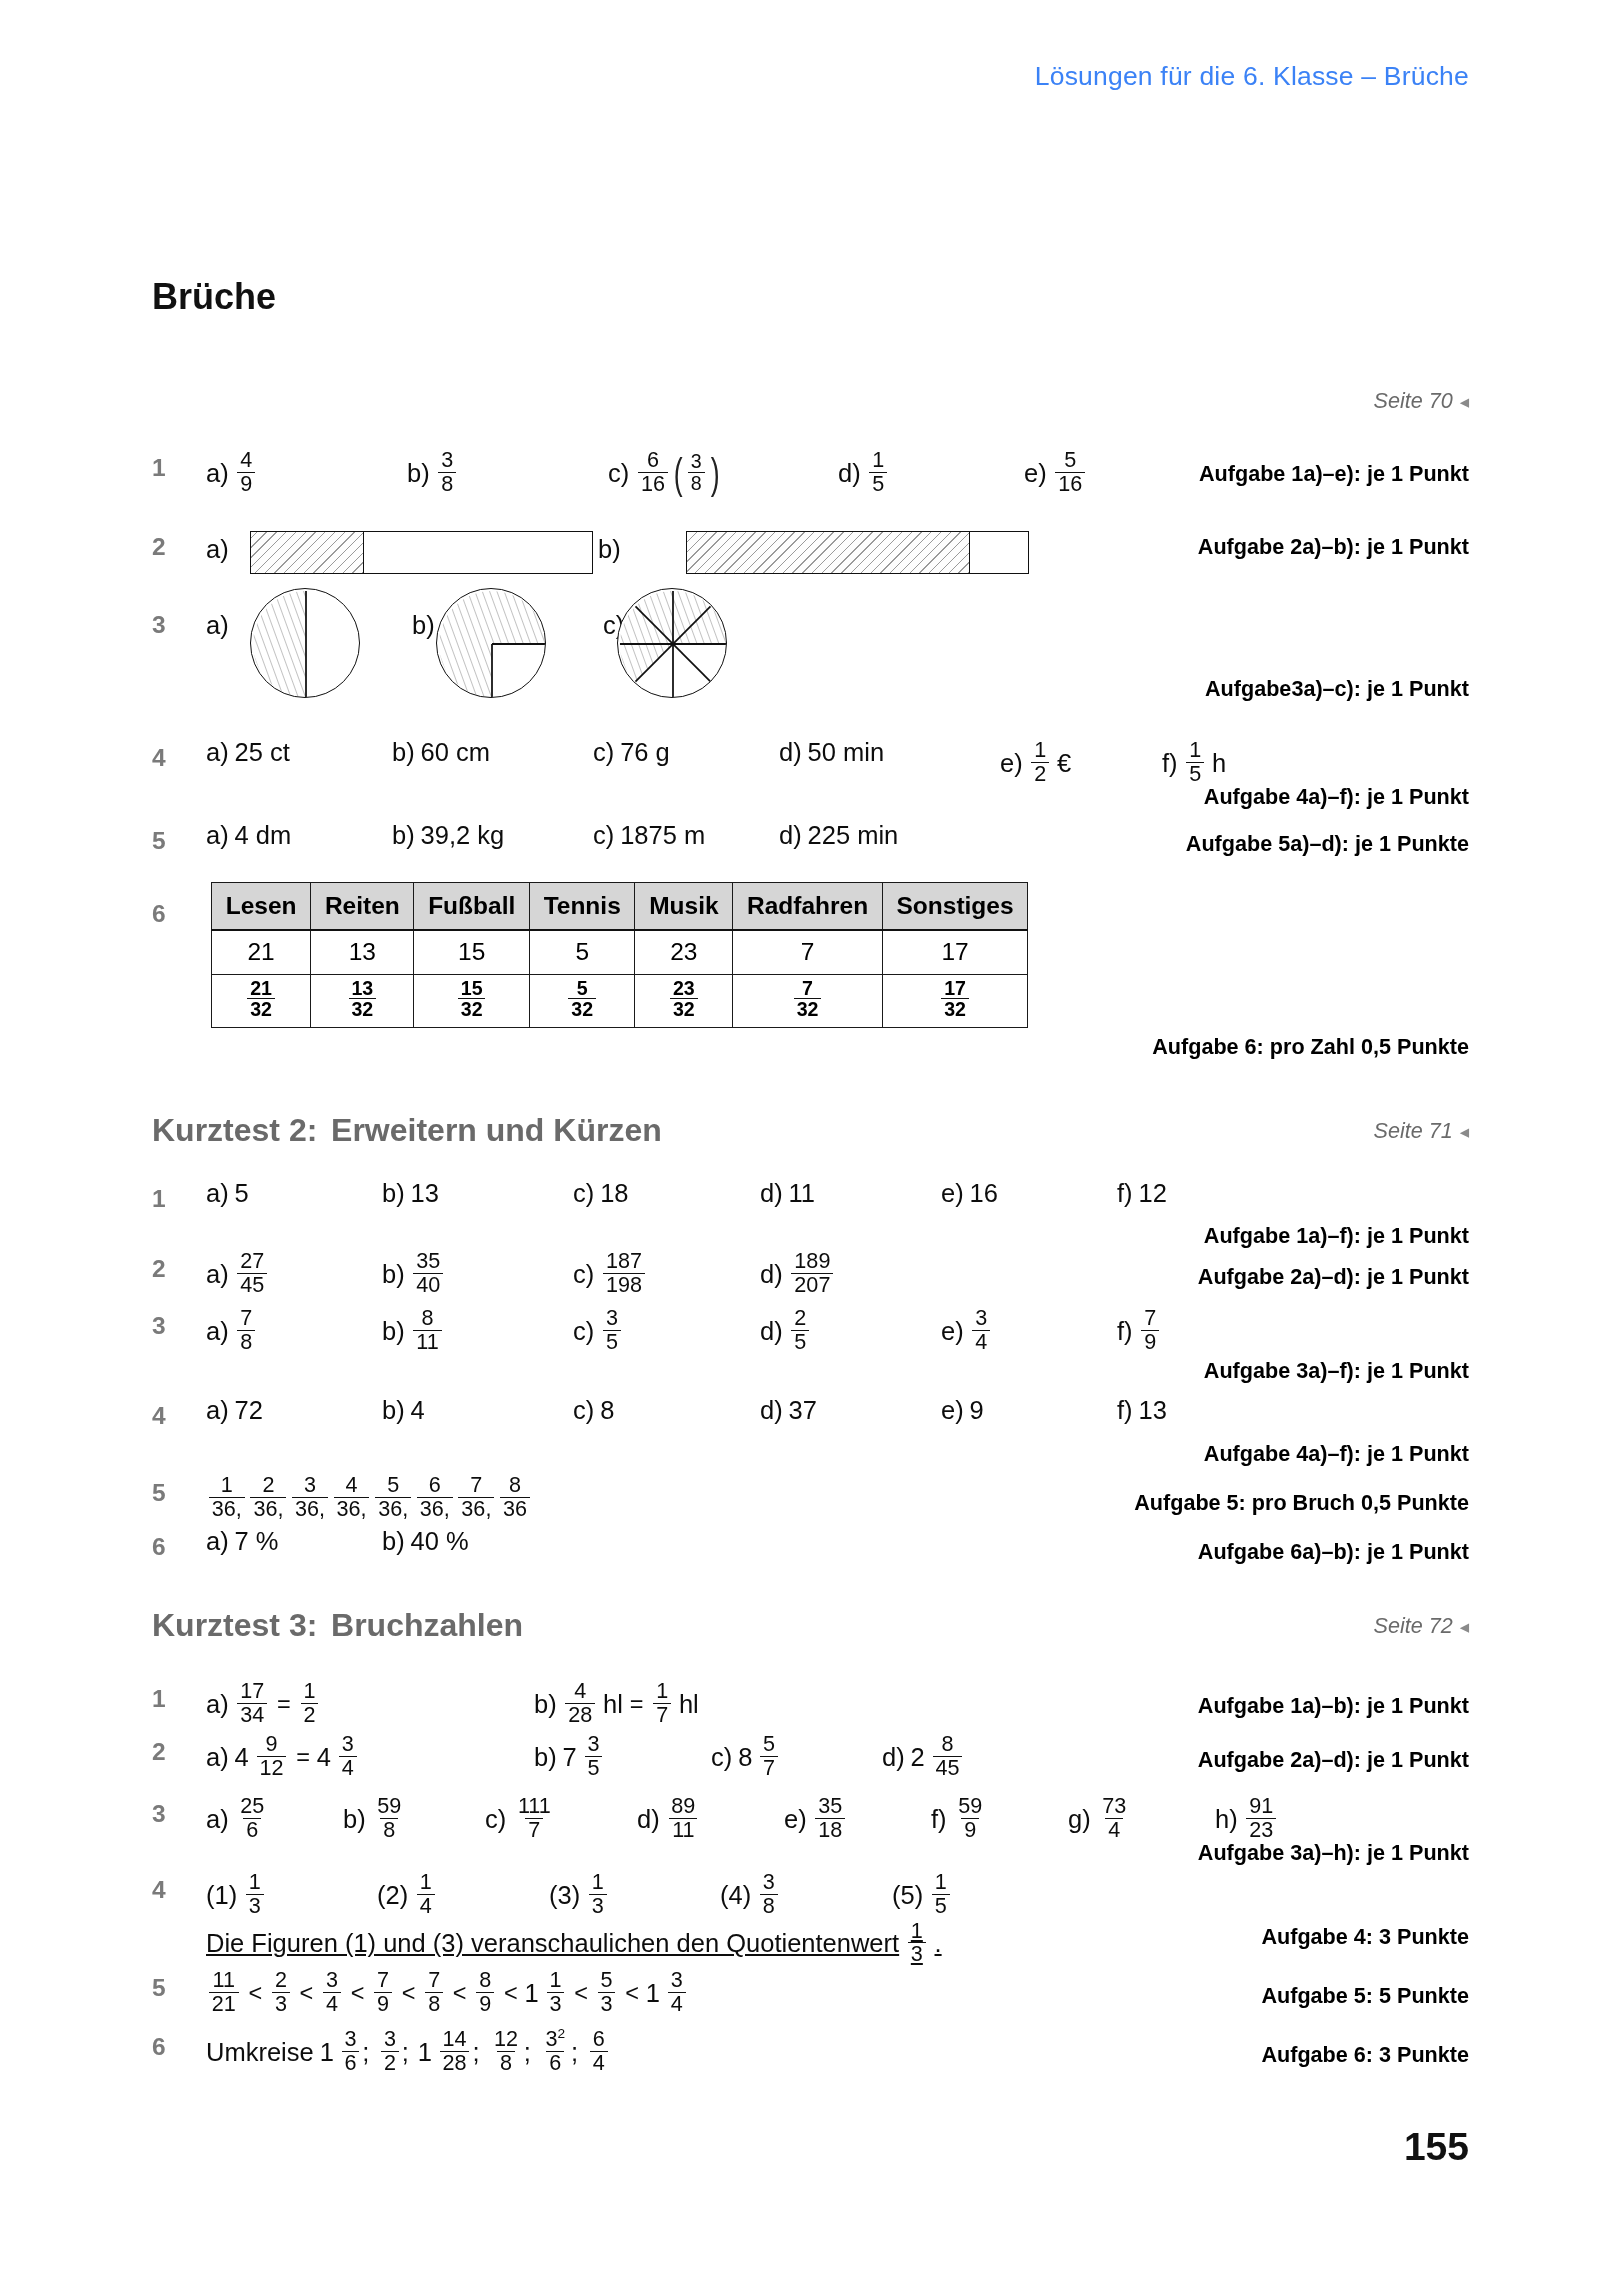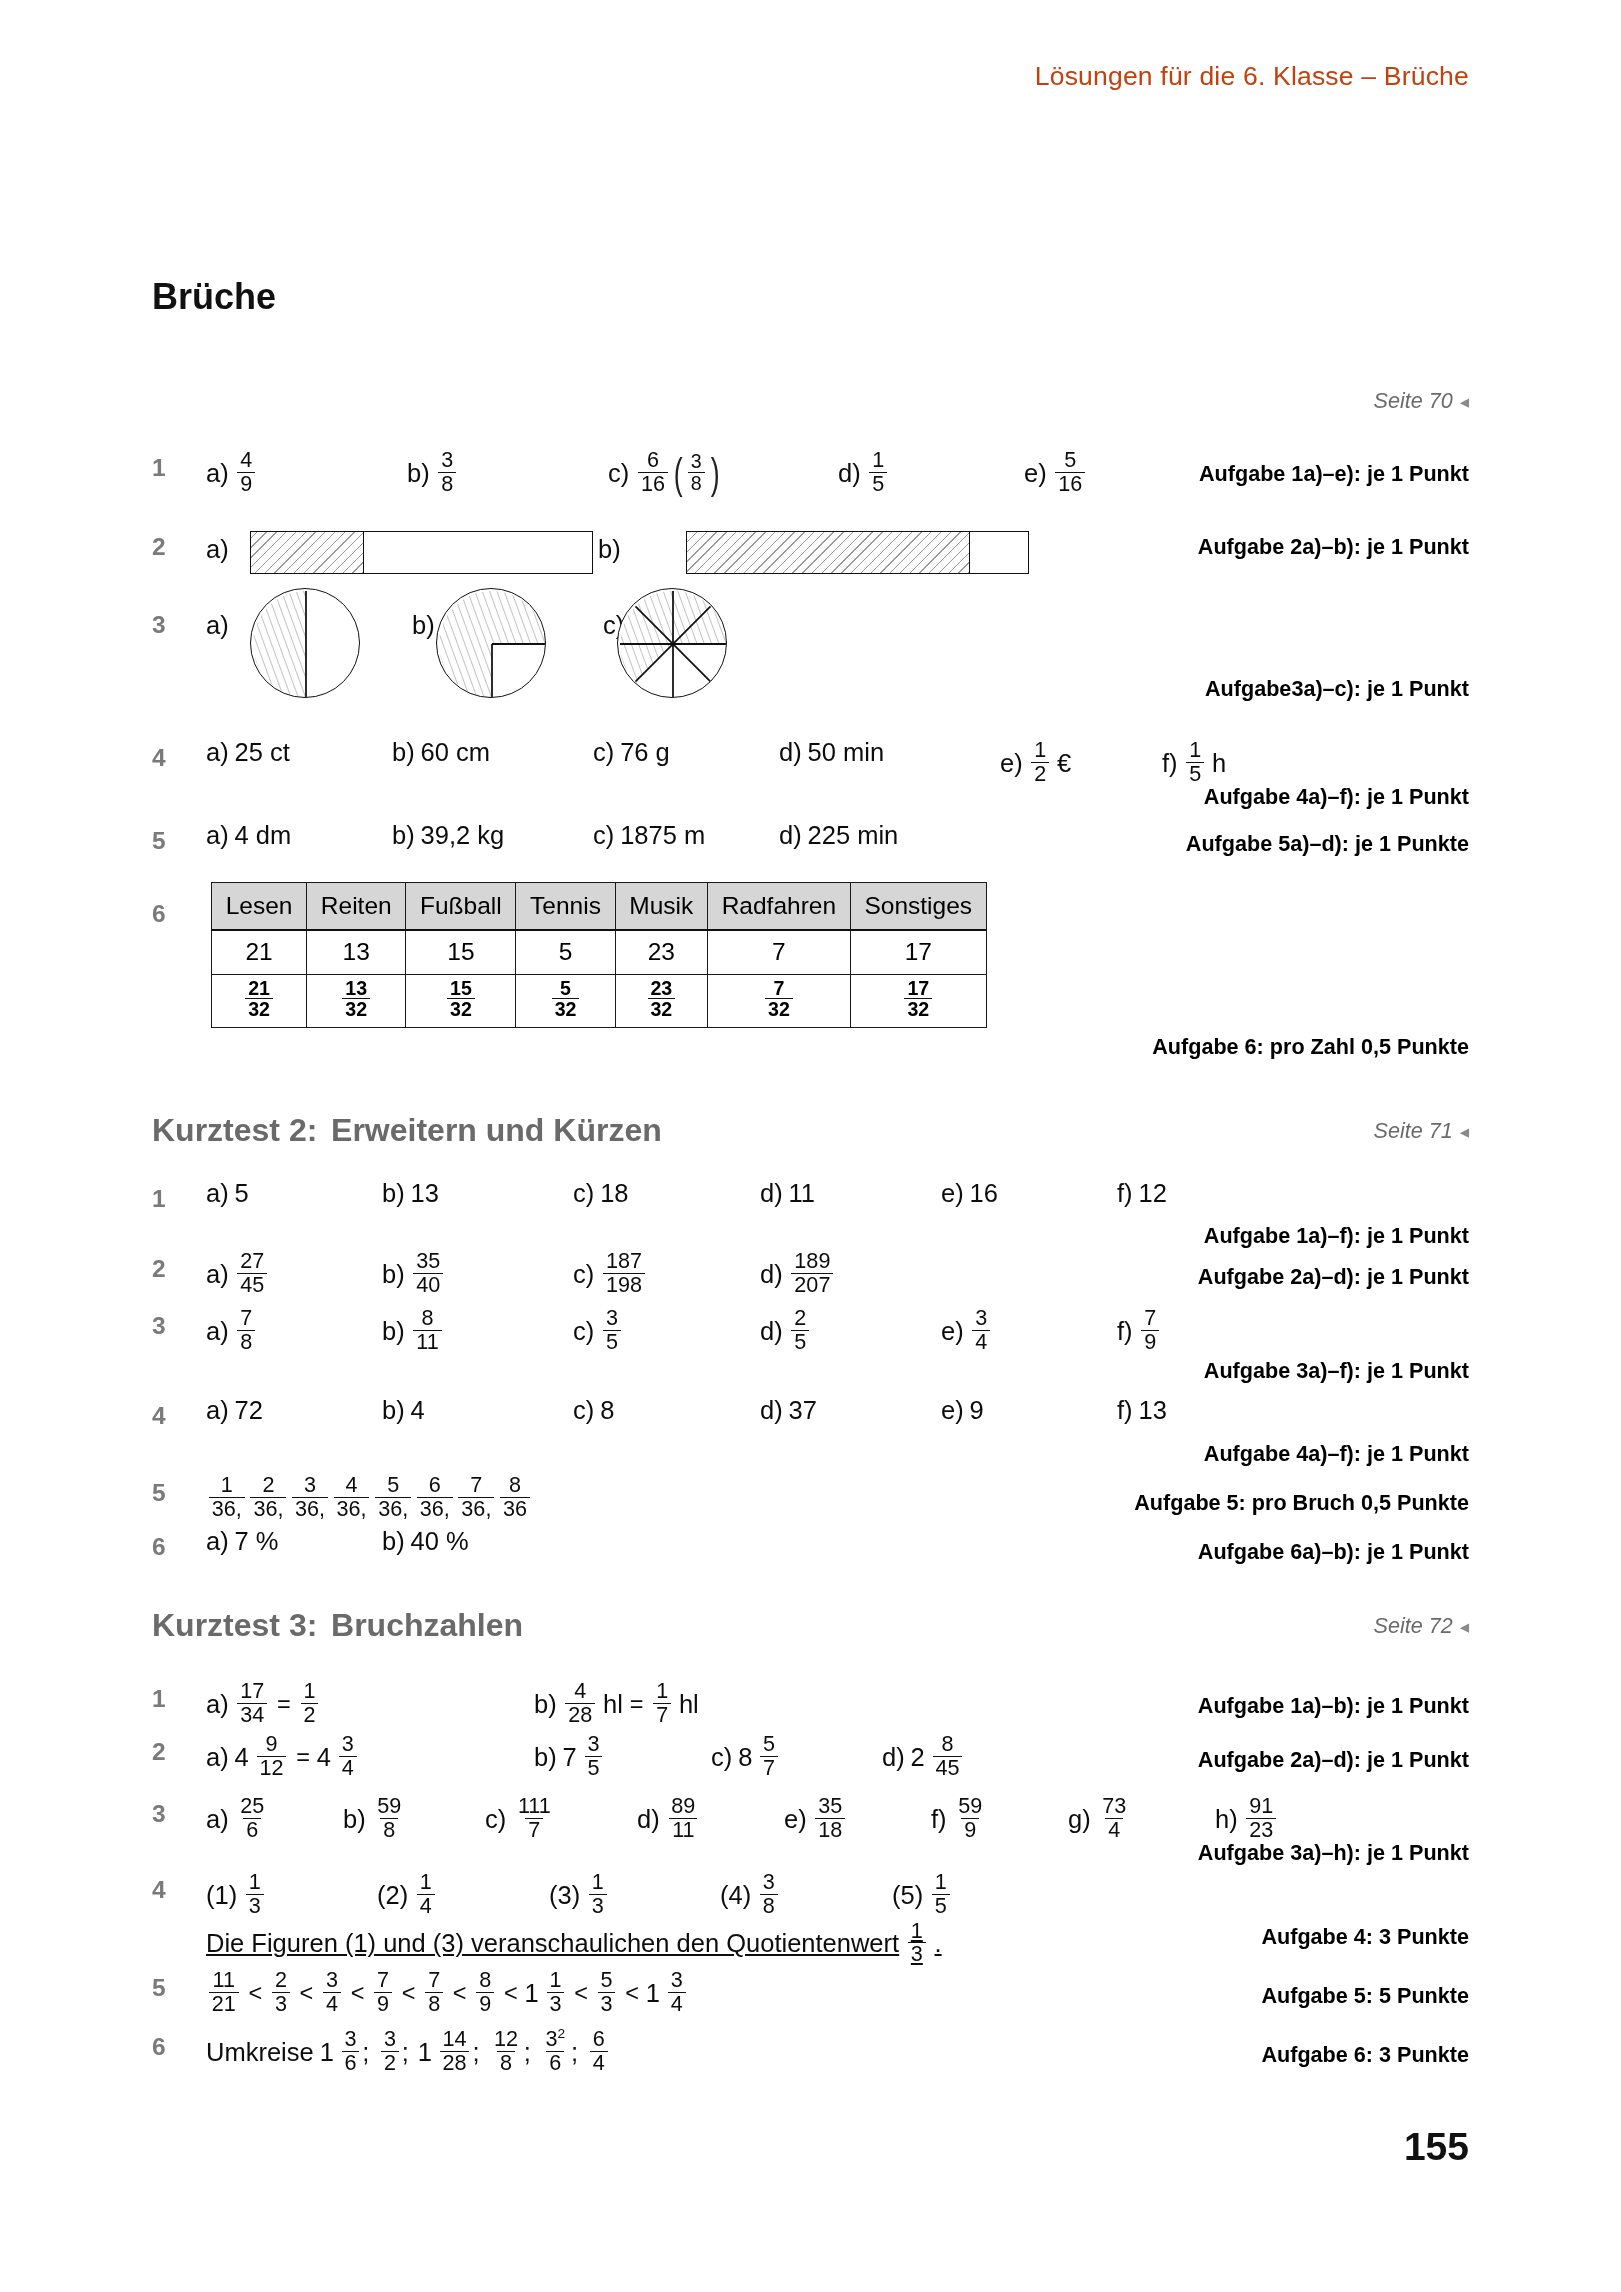--- a/index.html
+++ b/index.html
@@ -24,21 +24,21 @@
     padding: 0;
   }
 
   
   .runhead {
     position: absolute;
     right: 152px;
     top: 61px;
     font-size: 26.5px;
     letter-spacing: 0.2px;
-    color: #c2410c;
+    color: #3b82f6;
     white-space: nowrap;
   }
 
   
   .doc-title {
     position: absolute;
     left: 152px;
     top: 147px;
     font-size: 53px;
     font-weight: bold;
@@ -192,20 +192,21 @@
   .tbl td {
     border: 1.4px solid #1a1a1a;
     text-align: center;
     padding: 7.8px 11.8px;
     white-space: nowrap;
   }
   .tbl tr.head td {
     background: #d6d6d6;
     border-bottom: 2.9px solid #111;
     padding: 8.8px 13.7px;
+    font-weight: bold;
   }
   .tbl td.fr { padding: 3.9px 11.8px 5.9px; }
   .tbl .frac { font-size: 19.6px; }
   .tbl tr.fracrow .frac { font-weight: bold; }
 
   .note {
     position: absolute;
     font-size: 25.5px;
     color: #0d0d0d;
     white-space: nowrap;

